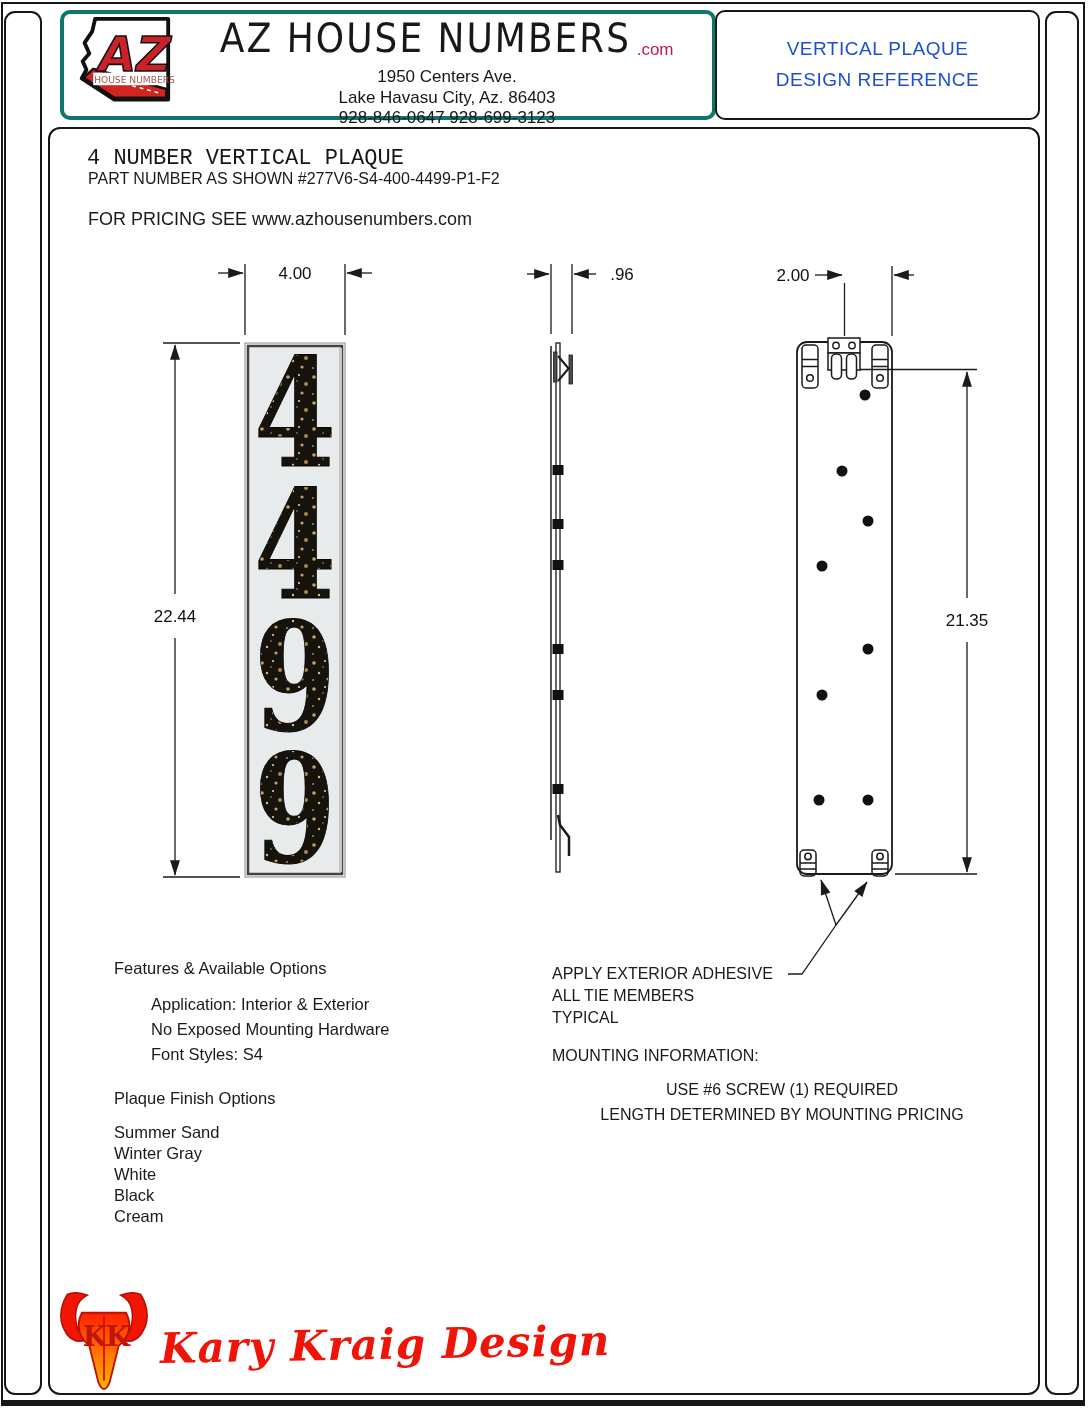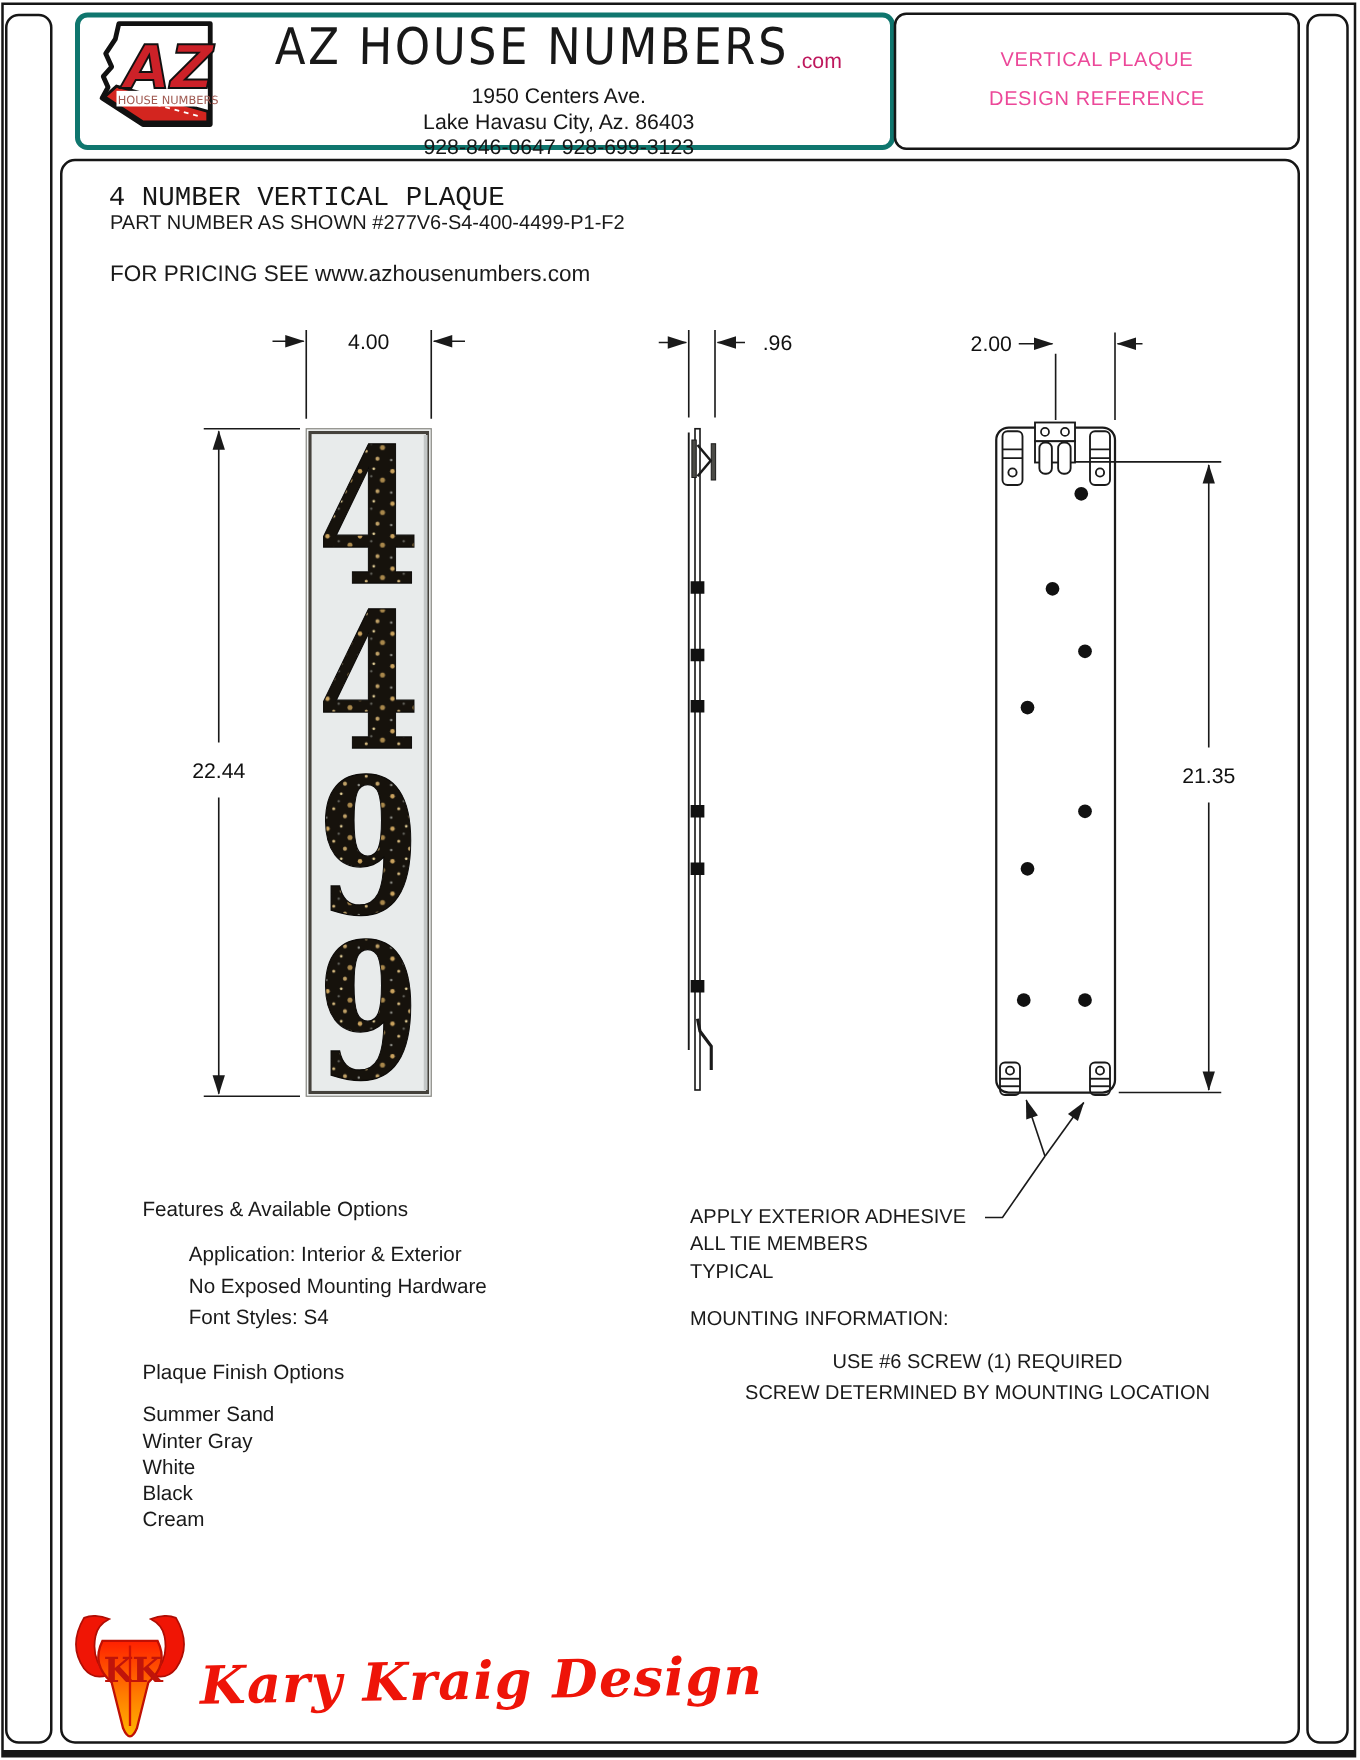--- a/index.html
+++ b/index.html
@@ -12,21 +12,21 @@
 
   .hdr-left { position:absolute; left:60px; top:10px; width:656px; height:110px; border:4px solid #0f766e; border-radius:10px; display:flex; align-items:stretch; }
   .logo-wrap { width:118px; display:flex; align-items:center; justify-content:center; }
   .company-col { flex:1; text-align:center; padding-top:4px; }
   .company-line { line-height:42px; white-space:nowrap; }
   .company-name { display:inline-block; font-family:"DejaVu Sans", sans-serif; font-size:36px; letter-spacing:2px; color:#181818; transform:scaleY(1.12) skewX(-1deg); }
   .company-suffix { font-size:17px; position:relative; top:4px; margin-left:5px; color:#be185d; }
   .addr { font-size:17px; line-height:20.5px; color:#161616; }
 
   .hdr-right { position:absolute; left:715px; top:10px; width:325px; height:110px; border:2px solid #161616; border-radius:10px; text-align:center; padding-top:21px; }
-  .doc-title { font-size:16px; line-height:31px; letter-spacing:0.5px; color:#ec4899; }
+  .doc-title { font-size:19px; line-height:31px; letter-spacing:0.5px; color:#1d4ed8; }
 
   .main-box { position:absolute; left:48px; top:127px; width:992px; height:1268px; border:2px solid #161616; border-radius:12px; }
 
   .prod-title { position:absolute; left:37px; top:17px; font-size:22px; color:#161616;font-family:Liberation Mono, monospace; }
   .part-line  { position:absolute; left:38px; top:41px; font-size:16px; }
   .price-line { position:absolute; left:38px; top:80px; font-size:18px; }
 
   svg.drawing { position:absolute; left:0; top:113px; }
   .dimtxt { font-family:"Liberation Sans", sans-serif; font-size:17px; fill:#111; }
   .digit { font-family:"DejaVu Serif", serif; font-weight:bold; }
@@ -234,21 +234,21 @@
       <div class="finish-line">Black</div>
       <div class="finish-line">Cream</div>
     </div>
 
     <div class="notes">
       <div class="note-line">APPLY EXTERIOR ADHESIVE</div>
       <div class="note-line">ALL TIE MEMBERS</div>
       <div class="note-line">TYPICAL</div>
       <div class="mount-title">MOUNTING INFORMATION:</div>
       <div class="mount-line">USE #6 SCREW (1) REQUIRED</div>
-      <div class="mount-line">SCREW DETERMINED BY MOUNTING LOCATION</div>
+      <div class="mount-line">LENGTH DETERMINED BY MOUNTING PRICING</div>
     </div>
 
     <div class="footer-brand">
       <svg width="92" height="104" viewBox="0 0 100 112">
         <defs>
           <linearGradient id="foxg" x1="0" y1="0" x2="0" y2="1">
             <stop offset="0" stop-color="#ff2000"></stop>
             <stop offset="0.55" stop-color="#ff7a00"></stop>
             <stop offset="1" stop-color="#ffb500"></stop>
           </linearGradient>

